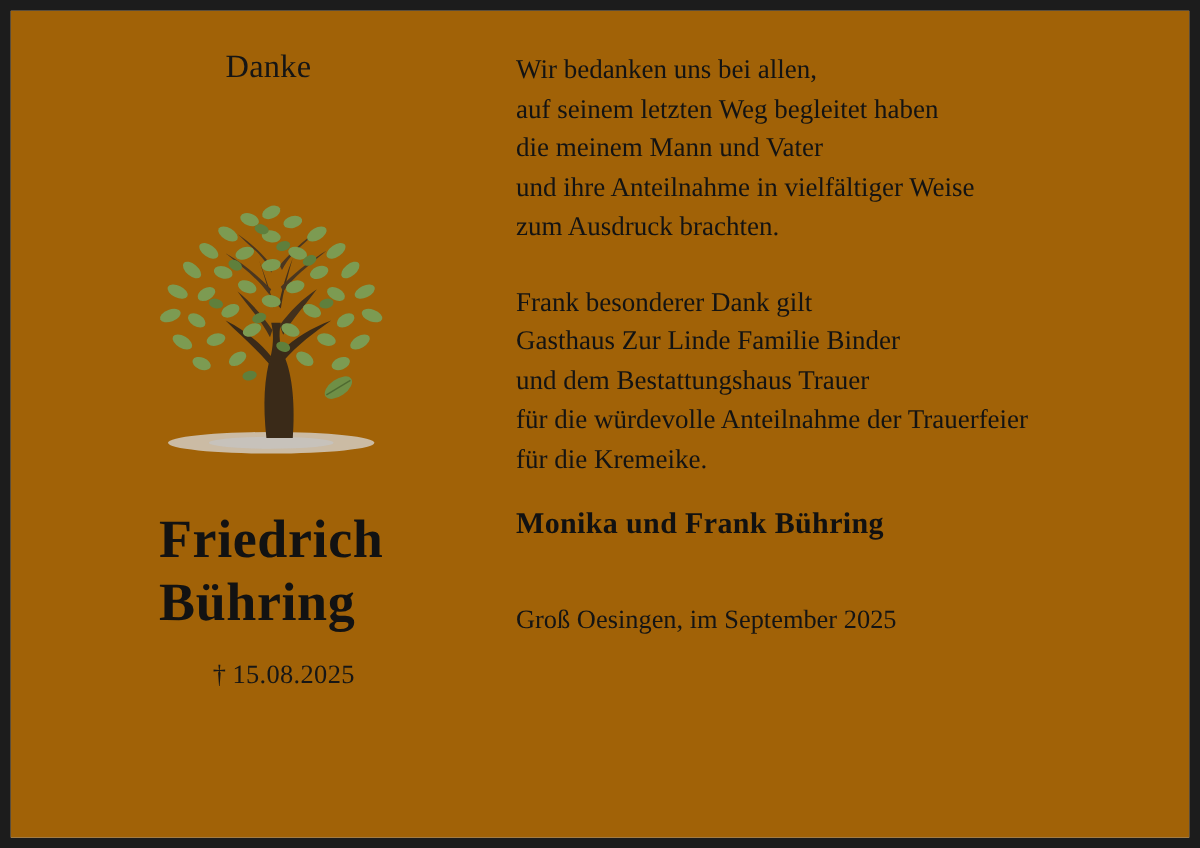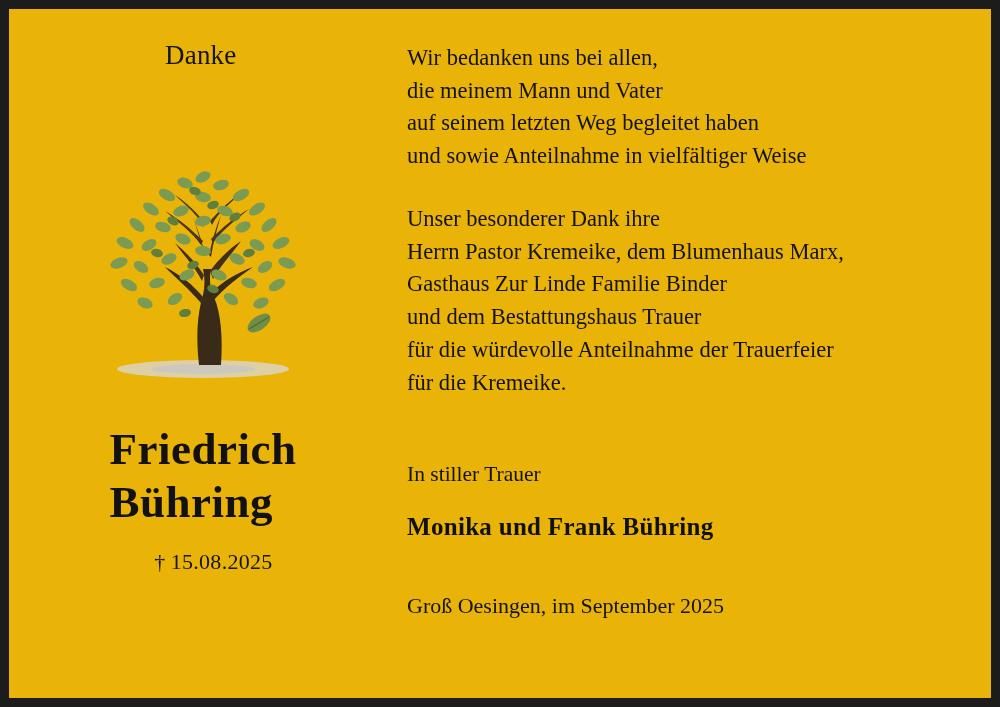--- a/index.html
+++ b/index.html
@@ -18,22 +18,23 @@
     position: relative;
     width: 1000px;
     height: 707px;
     box-sizing: border-box;
     background: #ffffff;
     border: 9px solid #1c1c1c;
   }
   .inner {
     position: absolute;
     left: 0; top: 0; right: 0; bottom: 0;
-    background: #eab308;
+    background: #a16207;
     display: flex;
+    padding-left: 23px;
   }
   
   .left-col {
     position: relative;
     width: 388px;
     flex: 0 0 388px;
     box-sizing: border-box;
     padding: 32px 20px 20px 20px;
     display: flex;
     flex-direction: column;
@@ -198,35 +199,34 @@
 
       <div class="death-date">
         <span class="dagger">†</span><span>15.08.2025</span>
       </div>
     </div>
 
     <div class="right-col">
 
       <div class="para">
         <div>Wir bedanken uns bei allen,</div>
+        <div>auf seinem letzten Weg begleitet haben</div>
         <div>die meinem Mann und Vater</div>
-        <div>auf seinem letzten Weg begleitet haben</div>
-        <div>und sowie Anteilnahme in vielfältiger Weise</div>
+        <div>und ihre Anteilnahme in vielfältiger Weise</div>
+        <div>zum Ausdruck brachten.</div>
       </div>
 
       <div class="gap-block"></div>
 
       <div class="para">
-        <div>Unser besonderer Dank ihre</div>
-        <div>Herrn Pastor Kremeike, dem Blumenhaus Marx,</div>
+        <div>Frank besonderer Dank gilt</div>
         <div>Gasthaus Zur Linde Familie Binder</div>
         <div>und dem Bestattungshaus Trauer</div>
         <div>für die würdevolle Anteilnahme der Trauerfeier</div>
         <div>für die Kremeike.</div>
       </div>
 
-      <div class="mourning-label">In stiller Trauer</div>
       <div class="mourners">Monika und Frank Bühring</div>
       <div class="place-date">Groß Oesingen, im September 2025</div>
     </div>
 
   </div>
 </div>
 
 </body></html>

